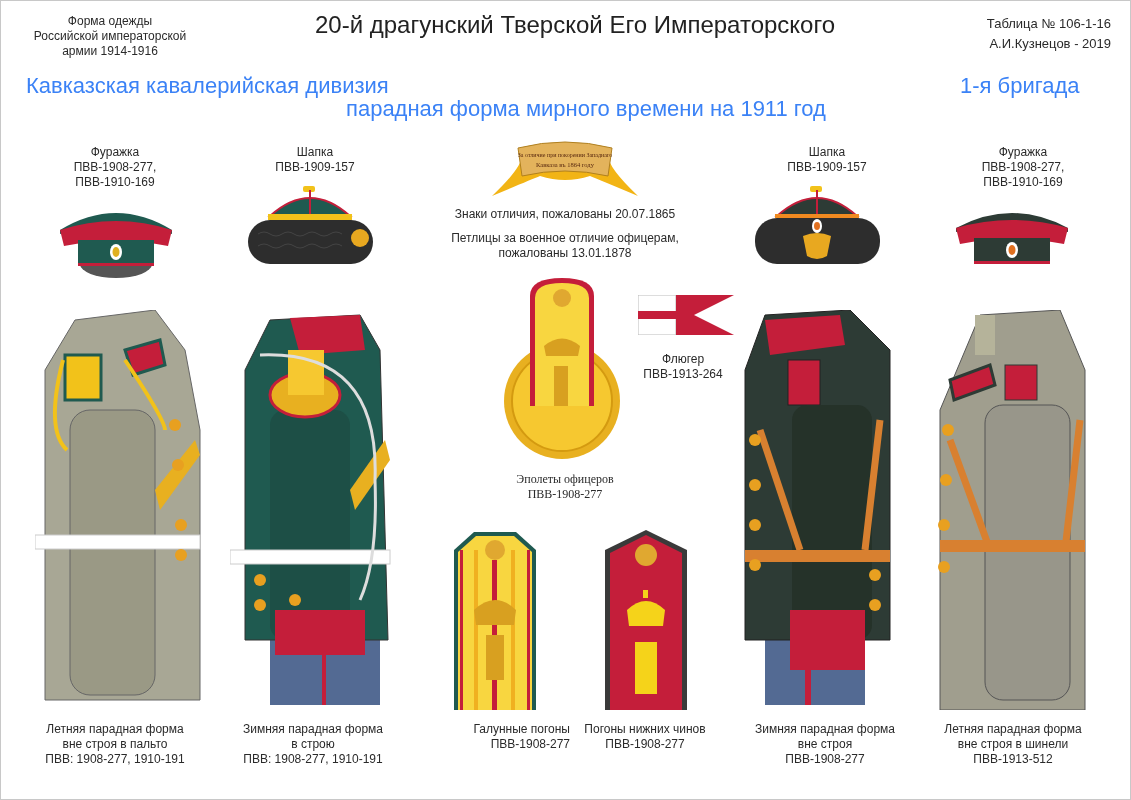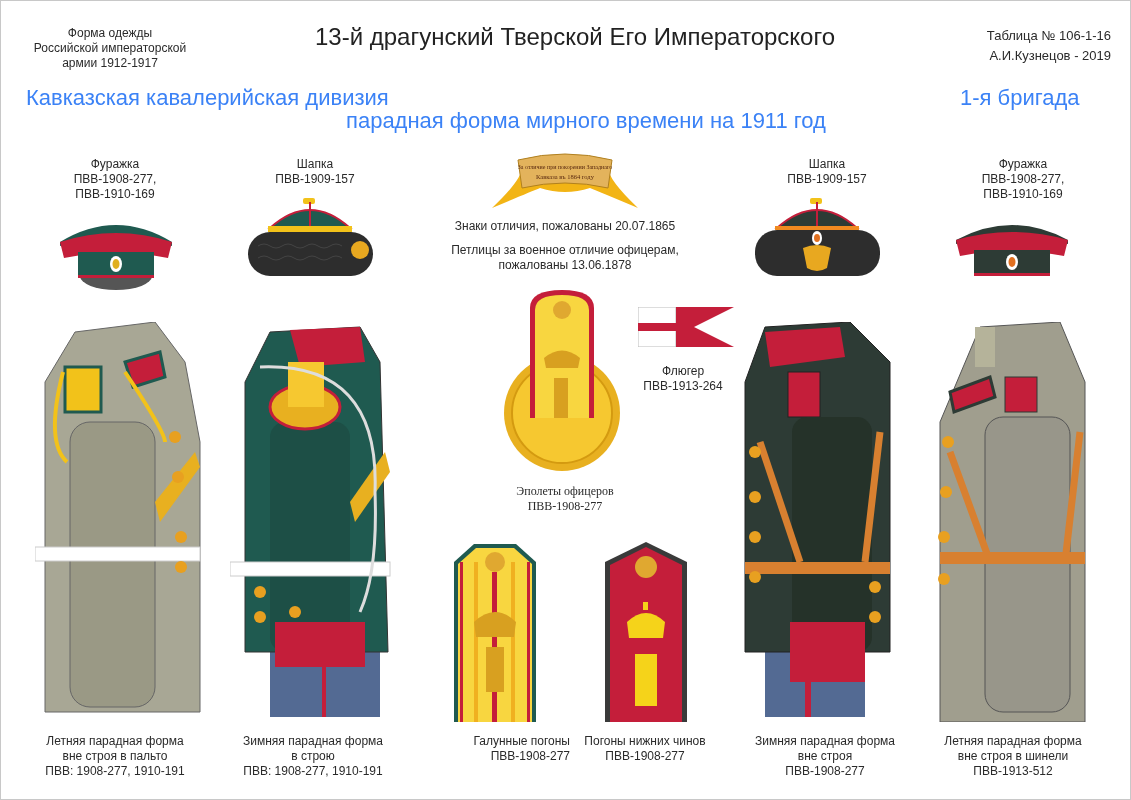--- a/index.html
+++ b/index.html
@@ -1,39 +1,39 @@
 <!DOCTYPE html>
 <html><head>
 <meta charset="utf-8">
 <style>
   html, body { margin:0; padding:0; }
   body { width:1131px; height:800px; background:#ffffff; position:relative; overflow:hidden;
          font-family:"Liberation Sans", "DejaVu Sans", sans-serif; color:#222; }
   .frame { position:absolute; left:0; top:0; width:1129px; height:798px; border:1px solid #c8c8c8; }
-  .abs { position:absolute;margin-top:12px; }
+  .abs { position:absolute; }
   .center { text-align:center; }
   .small { font-size:12px; line-height:15px; color:#2a2a2a; }
   .title { font-size:24px; line-height:30px; color:#222; }
   .sub { font-size:22px; line-height:22px; color:#3b82f6; }
   .cap { font-size:12px; line-height:15px; color:#2a2a2a; text-align:center; }
   svg { display:block; }
 </style>
 </head>
 <body>
 
 <div class="frame"></div>
 
 <div class="abs center small" style="left:20px; top:14px; width:180px;">
   <div>Форма одежды</div>
   <div>Российской императорской</div>
-  <div>армии  1912-1917</div>
+  <div>армии  1914-1916</div>
 </div>
 
 <div class="abs center title" style="left:230px; top:10px; width:690px;">
-  <div>13-й драгунский Тверской Его Императорского</div>
+  <div>20-й драгунский Тверской Его Императорского</div>
 </div>
 
 <div class="abs small" style="right:20px; top:14px; text-align:right; font-size:13px; line-height:20px;">
   <div>Таблица № 106-1-16</div>
   <div>А.И.Кузнецов - 2019</div>
 </div>
 
 <div class="abs sub" style="left:26px; top:75px;">Кавказская кавалерийская дивизия</div>
 <div class="abs sub" style="left:960px; top:75px;text-align:right;">1-я бригада</div>
 <div class="abs sub" style="left:346px; top:98px;">парадная форма мирного времени на 1911 год</div>
@@ -86,21 +86,21 @@
     <path d="M2 56 Q40 20 30 10 L50 22 Q75 30 100 22 L120 10 Q110 20 148 56 Q110 40 100 36 Q75 44 50 36 Q40 40 2 56 Z" fill="#f2b415"></path>
     <path d="M28 8 Q75 -4 122 8 L118 36 Q75 26 32 36 Z" fill="#e3b35c" stroke="#b08020" stroke-width="1"></path>
     <text x="75" y="17" font-size="6" text-anchor="middle" fill="#5a2a10" font-family="Liberation Serif, serif">За отличие при покорении Западнаго</text>
     <text x="75" y="27" font-size="6.5" text-anchor="middle" fill="#5a2a10" font-family="Liberation Serif, serif">Кавказа въ 1864 году</text>
   </svg>
 </div>
 
 <div class="abs cap" style="left:420px; top:207px; width:290px;">Знаки отличия, пожалованы 20.07.1865</div>
 <div class="abs cap" style="left:420px; top:231px; width:290px;">
   <div>Петлицы за военное отличие офицерам,</div>
-  <div>пожалованы  13.06.1878</div>
+  <div>пожалованы  13.01.1878</div>
 </div>
 
 <div class="abs" style="left:755px; top:186px;">
   <svg width="125" height="80" viewBox="0 0 125 80">
     <rect x="55" y="0" width="12" height="6" rx="2" fill="#f2c21a"></rect>
     <path d="M22 30 Q62 -6 102 30 Z" fill="#2d3b35" stroke="#c41e3a" stroke-width="2"></path>
     <line x1="62" y1="4" x2="62" y2="30" stroke="#c41e3a" stroke-width="2"></line>
     <rect x="20" y="28" width="84" height="4" fill="#f08a20"></rect>
     <rect x="0" y="32" width="125" height="46" rx="22" fill="#2d2d2d"></rect>
     <ellipse cx="62" cy="40" rx="5" ry="7" fill="#fff"></ellipse>

